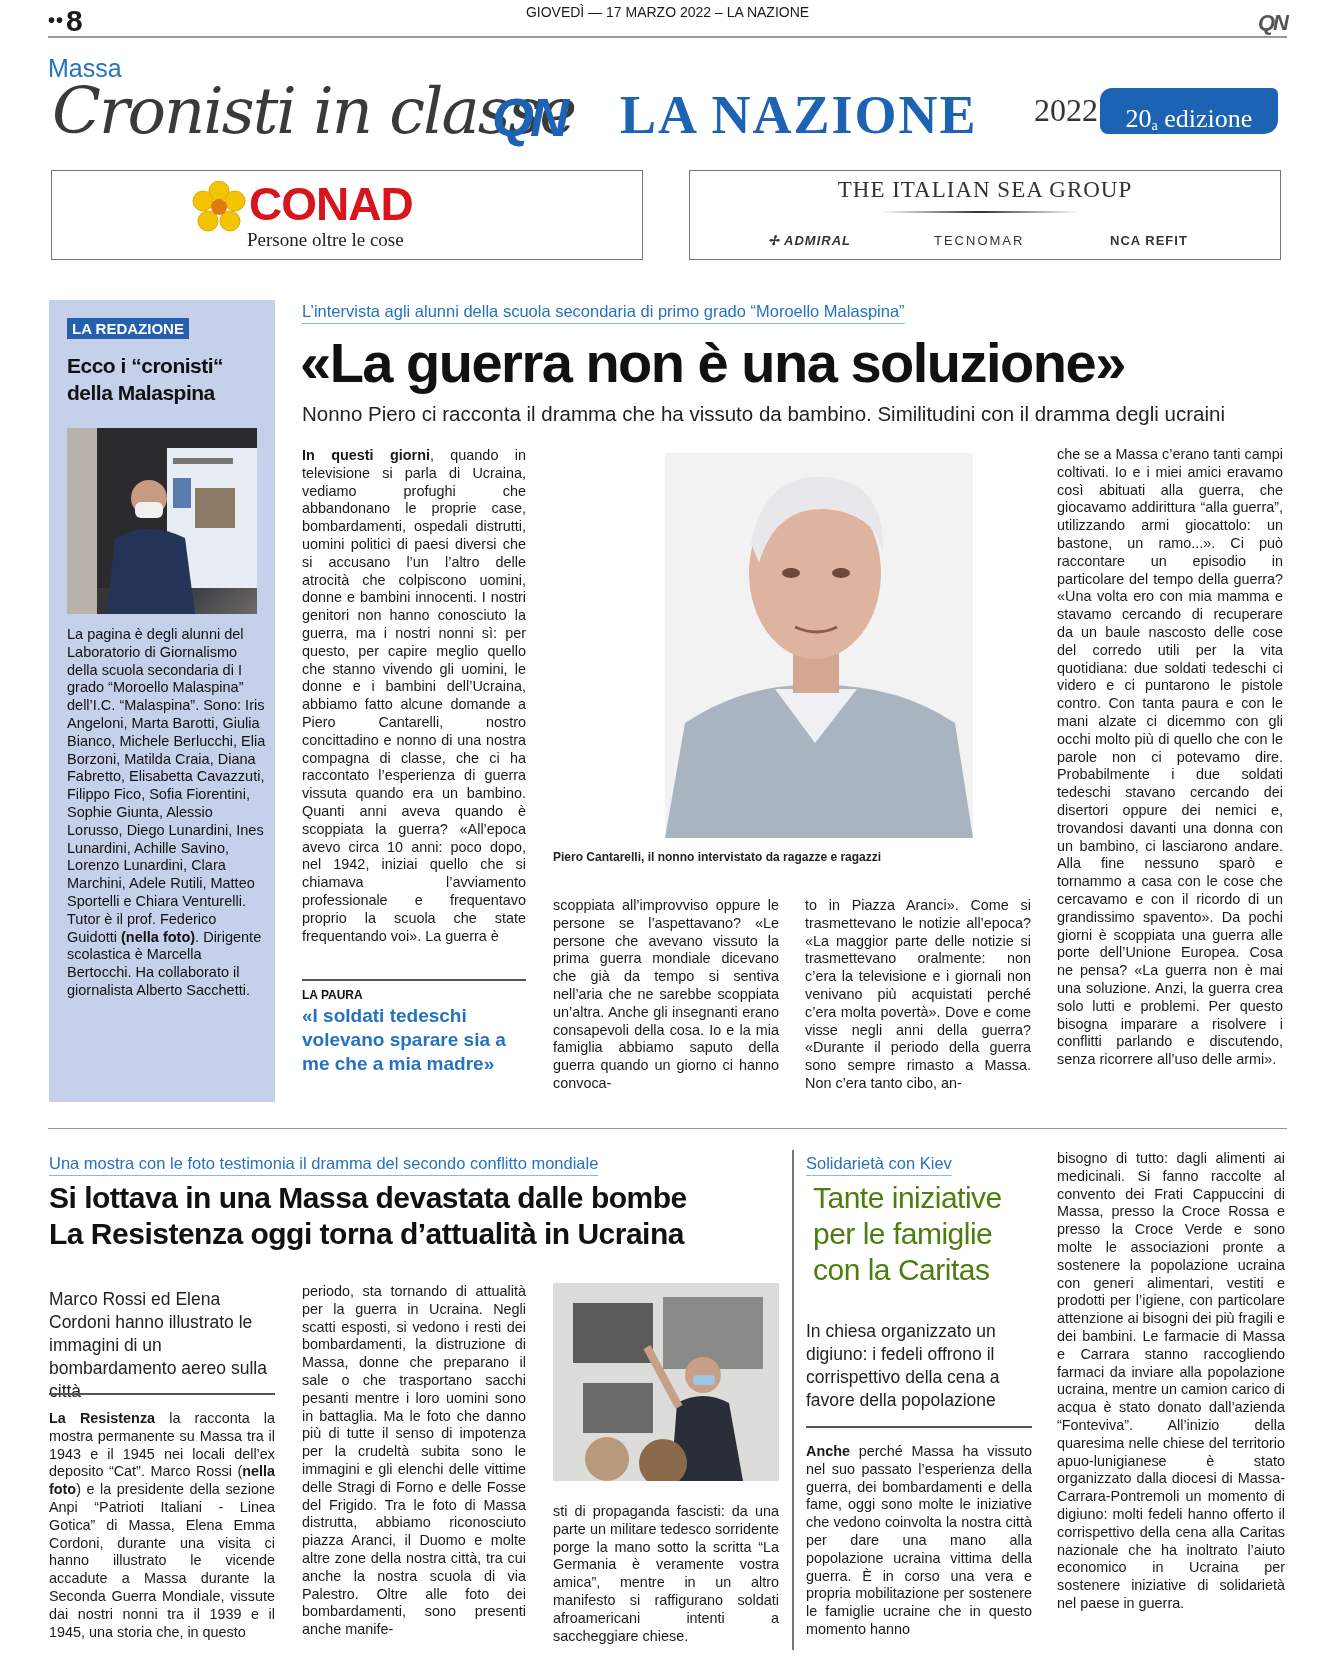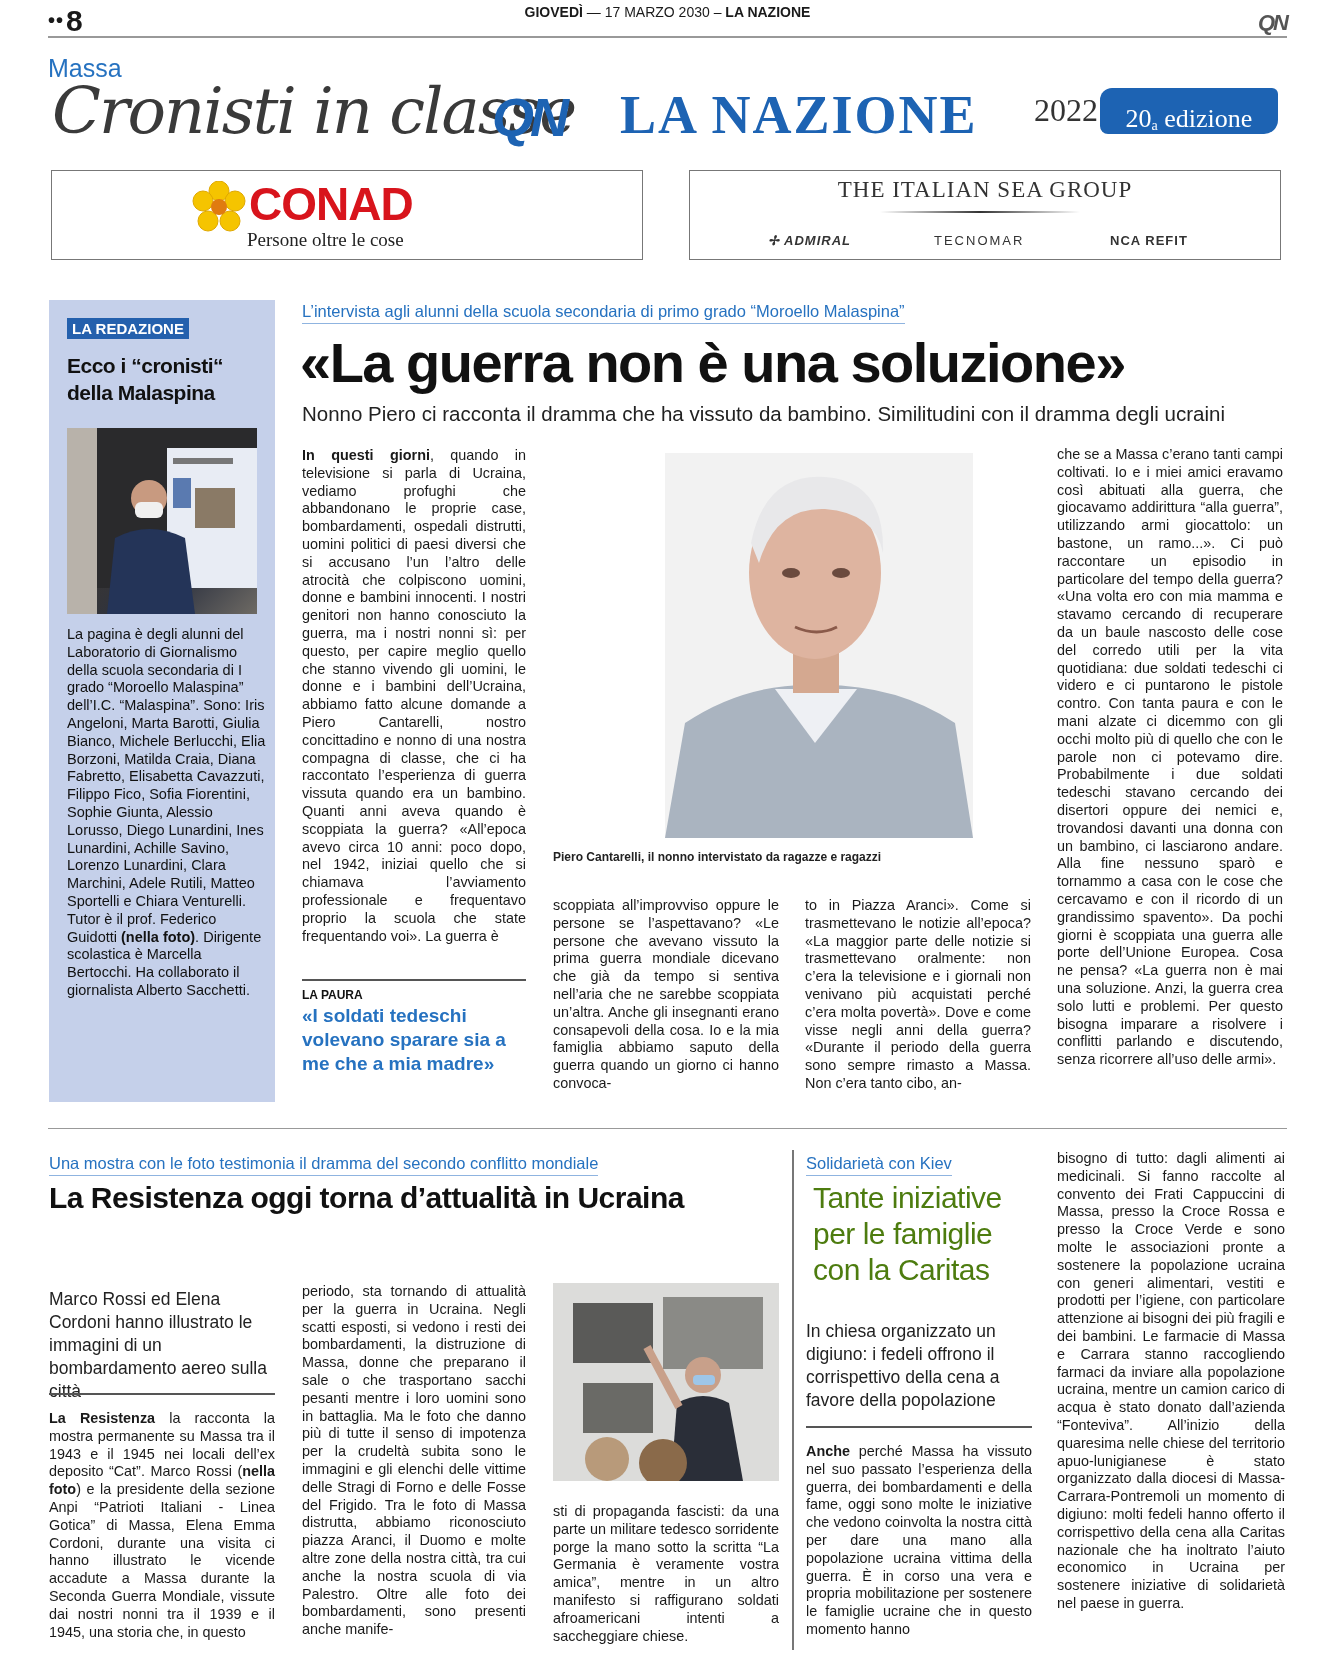--- a/index.html
+++ b/index.html
@@ -5,21 +5,21 @@
   * { box-sizing: border-box; margin: 0; padding: 0; }
   html, body { width: 1335px; height: 1657px; background: #fff; overflow: hidden; }
   body { font-family: "Liberation Sans", sans-serif; color: #1a1a1a; position: relative; }
 
   .abs { position: absolute; }
 
   
   .page-num { left: 48px; top: 4px; font-size: 30px; font-weight: bold; letter-spacing: 1px; }
   .page-num .dots { font-size: 20px; vertical-align: 4px; margin-right: 2px; }
   .running-head { left: 0; width: 1335px; top: 4px; text-align: center; font-size: 14px; font-family: "Liberation Sans Narrow","Liberation Sans", sans-serif; }
-  .running-head b { font-weight: bold; margin-top: 10px; }
+  .running-head b { font-weight: normal; margin-top: 10px; }
   .qn-small { right: 48px; top: 10px; font-size: 22px; font-weight: 900; color: #555; font-style: italic; letter-spacing: -2px; }
   .top-rule { left: 48px; right: 48px; top: 36px; height: 2px; background: #999; }
 
   
   .masthead-section { left: 48px; top: 54px; font-size: 25px; color: #2672c0; font-family: "Liberation Sans", sans-serif; }
   .masthead-title { left: 52px; top: 74px; font-size: 64px; font-family: "DejaVu Serif", serif; font-style: italic; color: #3a3a3a; letter-spacing: -2px; }
   .masthead-qn { left: 492px; top: 86px; font-size: 54px; font-weight: 900; color: #1d63b3; font-style: italic; letter-spacing: -4px; font-family: "Liberation Sans", sans-serif; }
   .masthead-paper { left: 620px; top: 84px; font-size: 54px; font-weight: bold; color: #1d63b3; font-family: "Liberation Serif", serif; letter-spacing: 2px; }
   .masthead-year { left: 1034px; top: 92px; font-size: 32px; color: #333; font-family: "Liberation Serif", serif; }
   .edition-badge { left: 1100px; top: 88px; width: 178px; height: 46px; background: #1d63b3; border-radius: 12px 6px 14px 8px; color: #fff; font-size: 26px; font-family: "Liberation Serif", serif; display: flex; align-items: flex-end; justify-content: center; }
@@ -86,21 +86,21 @@
   .col-i { left: 806px; top: 1443px; width: 226px; }
   .col-j { left: 1057px; top: 1150px; width: 228px; }
 </style>
 </head>
 <body>
 
 <div class="abs page-num"><span class="dots">••</span><span>8</span></div>
 <div class="abs running-head">
   <b>GIOVEDÌ</b>
   <span> — </span>
-  <span>17 MARZO 2030</span>
+  <span>17 MARZO 2022</span>
   <span> – </span>
   <b>LA NAZIONE</b>
 </div>
 <div class="abs qn-small">QN</div>
 <div class="abs top-rule"></div>
 
 <div class="abs masthead-section">Massa</div>
 <div class="abs masthead-title">Cronisti in classe</div>
 <div class="abs masthead-qn">QN</div>
 <div class="abs masthead-paper">LA NAZIONE</div>
@@ -176,20 +176,21 @@
 <div class="abs photo-caption">Piero Cantarelli, il nonno intervistato da ragazze e ragazzi</div>
 
 <div class="abs col col-c">scoppiata all’improvviso oppure le persone se l’aspettavano? «Le persone che avevano vissuto la prima guerra mondiale dicevano che già da tempo si sentiva nell’aria che ne sarebbe scoppiata un’altra. Anche gli insegnanti erano consapevoli della cosa. Io e la mia famiglia abbiamo saputo della guerra quando un giorno ci hanno convoca-</div>
 <div class="abs col col-d">to in Piazza Aranci». Come si trasmettevano le notizie all’epoca? «La maggior parte delle notizie si trasmettevano oralmente: non c’era la televisione e i giornali non venivano più acquistati perché c’era molta povertà». Dove e come visse negli anni della guerra? «Durante il periodo della guerra sono sempre rimasto a Massa. Non c’era tanto cibo, an-</div>
 <div class="abs col col-e">che se a Massa c’erano tanti campi coltivati. Io e i miei amici eravamo così abituati alla guerra, che giocavamo addirittura “alla guerra”, utilizzando armi giocattolo: un bastone, un ramo...». Ci può raccontare un episodio in particolare del tempo della guerra? «Una volta ero con mia mamma e stavamo cercando di recuperare da un baule nascosto delle cose del corredo utili per la vita quotidiana: due soldati tedeschi ci videro e ci puntarono le pistole contro. Con tanta paura e con le mani alzate ci dicemmo con gli occhi molto più di quello che con le parole non ci potevamo dire. Probabilmente i due soldati tedeschi stavano cercando dei disertori oppure dei nemici e, trovandosi davanti una donna con un bambino, ci lasciarono andare. Alla fine nessuno sparò e tornammo a casa con le cose che cercavamo e con il ricordo di un grandissimo spavento». Da pochi giorni è scoppiata una guerra alle porte dell’Unione Europea. Cosa ne pensa? «La guerra non è mai una soluzione. Anzi, la guerra crea solo lutti e problemi. Per questo bisogna imparare a risolvere i conflitti parlando e discutendo, senza ricorrere all’uso delle armi».</div>
 
 <div class="abs mid-rule"></div>
 
 <div class="abs kicker kicker-2">Una mostra con le foto testimonia il dramma del secondo conflitto mondiale</div>
 <div class="abs headline-2">
+  <div>Si lottava in una Massa devastata dalle bombe</div>
   <div>La Resistenza oggi torna d’attualità in Ucraina</div>
 </div>
 <div class="abs summary-2">Marco Rossi ed Elena Cordoni hanno illustrato le immagini di un bombardamento aereo sulla città</div>
 <div class="abs rule-2"></div>
 <div class="abs col col-f"><b>La Resistenza</b><span> la racconta la mostra permanente su Massa tra il 1943 e il 1945 nei locali dell’ex deposito “Cat”. Marco Rossi (</span><b>nella foto</b><span>) e la presidente della sezione Anpi “Patrioti Italiani - Linea Gotica” di Massa, Elena Emma Cordoni, durante una visita ci hanno illustrato le vicende accadute a Massa durante la Seconda Guerra Mondiale, vissute dai nostri nonni tra il 1939 e il 1945, una storia che, in questo</span></div>
 <div class="abs col col-g">periodo, sta tornando di attualità per la guerra in Ucraina. Negli scatti esposti, si vedono i resti dei bombardamenti, la distruzione di Massa, donne che preparano il sale o che trasportano sacchi pesanti mentre i loro uomini sono in battaglia. Ma le foto che danno più di tutte il senso di impotenza per la crudeltà subita sono le immagini e gli elenchi delle vittime delle Stragi di Forno e delle Fosse del Frigido. Tra le foto di Massa distrutta, abbiamo riconosciuto piazza Aranci, il Duomo e molte altre zone della nostra città, tra cui anche la nostra scuola di via Palestro. Oltre alle foto dei bombardamenti, sono presenti anche manife-</div>
 <div class="abs bottom-photo">
   <svg width="226" height="198" viewBox="0 0 226 198">
     <rect width="226" height="198" fill="#dcdcda"></rect>
     <rect x="20" y="20" width="80" height="60" fill="#5a5a58"></rect>

